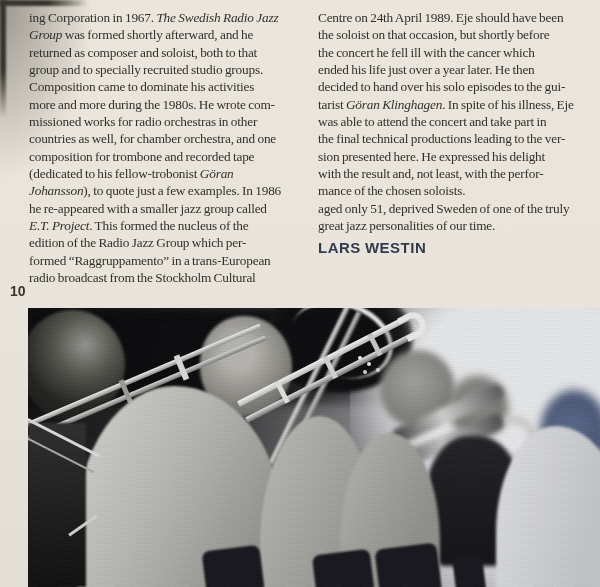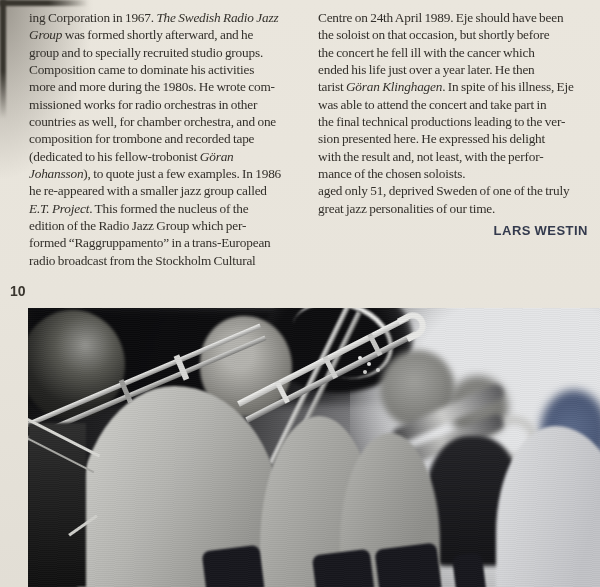--- a/index.html
+++ b/index.html
@@ -18,22 +18,22 @@
     background:linear-gradient(90deg,#38352e 55%,rgba(56,53,46,0));filter:blur(1.2px);}
 
   
   .column{position:absolute;top:9px;color:#33302b;font-size:13.3px;line-height:17.35px;
     letter-spacing:-0.2px;word-spacing:-0.6px;}
   .column .tline{white-space:nowrap;}
   .column .it{font-style:italic;}
   .column .ind{text-indent:13px;}
   #col-left{left:29px;width:262px;}
   #col-right{left:318px;width:270px;}
-  .byline{margin-top:5px;text-align:right;font-family:"Liberation Sans",sans-serif;
-    font-weight:700;font-size:13px;letter-spacing:0.5px;color:#333a4d;}
+  .byline{margin-top:5px;font-family:"Liberation Sans",sans-serif;
+    font-weight:700;font-size:15px;letter-spacing:0.5px;color:#333a4d;}
   .page-number{position:absolute;left:10px;top:283px;font-family:"Liberation Sans",sans-serif;
     font-weight:700;font-size:14px;color:#3a362f;}
 
   
   .photo{position:absolute;left:28px;top:308px;width:572px;height:279px;overflow:hidden;
     background:linear-gradient(97deg,#111113 0%,#232325 20%,#3f3f41 38%,#77777a 55%,#c7c8ca 72%,#dadbdd 85%,#d5d7da 100%);
     box-shadow:inset 0 0 45px rgba(0,0,0,0.22);}
   .photo *{position:absolute;}
   .ph-darkband{left:0;top:0;width:420px;height:96px;
     background:linear-gradient(100deg,rgba(10,10,12,0.95) 55%,rgba(10,10,12,0) 95%);filter:blur(4px);}
@@ -104,20 +104,21 @@
 </head>
 <body>
 
 <div class="corner-shade"></div>
 <div class="edge-strip-left"></div>
 <div class="edge-strip-top"></div>
 
 <div id="col-left" class="column">
     <div class="tline"><span>ing Corporation in 1967. </span><span class="it">The Swedish Radio Jazz</span></div>
     <div class="tline"><span class="it">Group</span><span> was formed shortly afterward, and he</span></div>
+    <div class="tline"><span>returned as composer and soloist, both to that</span></div>
     <div class="tline"><span>group and to specially recruited studio groups.</span></div>
     <div class="tline"><span>Composition came to dominate his activities</span></div>
     <div class="tline"><span>more and more during the 1980s. He wrote com-</span></div>
     <div class="tline"><span>missioned works for radio orchestras in other</span></div>
     <div class="tline"><span>countries as well, for chamber orchestra, and one</span></div>
     <div class="tline"><span>composition for trombone and recorded tape</span></div>
     <div class="tline"><span>(dedicated to his fellow-trobonist </span><span class="it">Göran</span></div>
     <div class="tline"><span class="it">Johansson</span><span>), to quote just a few examples. In 1986</span></div>
     <div class="tline"><span>he re-appeared with a smaller jazz group called</span></div>
     <div class="tline"><span class="it">E.T. Project</span><span>. This formed the nucleus of the</span></div>
@@ -125,20 +126,21 @@
     <div class="tline"><span>formed “Raggruppamento” in a trans-European</span></div>
     <div class="tline"><span>radio broadcast from the Stockholm Cultural</span></div>
   </div>
 
 <div id="col-right" class="column">
   <div>
       <div class="tline"><span>Centre on 24th April 1989. Eje should have been</span></div>
       <div class="tline"><span>the soloist on that occasion, but shortly before</span></div>
       <div class="tline"><span>the concert he fell ill with the cancer which</span></div>
       <div class="tline"><span>ended his life just over a year later. He then</span></div>
+      <div class="tline"><span>decided to hand over his solo episodes to the gui-</span></div>
       <div class="tline"><span>tarist </span><span class="it">Göran Klinghagen</span><span>. In spite of his illness, Eje</span></div>
       <div class="tline"><span>was able to attend the concert and take part in</span></div>
       <div class="tline"><span>the final technical productions leading to the ver-</span></div>
       <div class="tline"><span>sion presented here. He expressed his delight</span></div>
       <div class="tline"><span>with the result and, not least, with the perfor-</span></div>
       <div class="tline"><span>mance of the chosen soloists.</span></div>
       <div class="tline"><span>aged only 51, deprived Sweden of one of the truly</span></div>
       <div class="tline"><span>great jazz personalities of our time.</span></div>
     </div>
   <div class="byline">LARS WESTIN</div>

